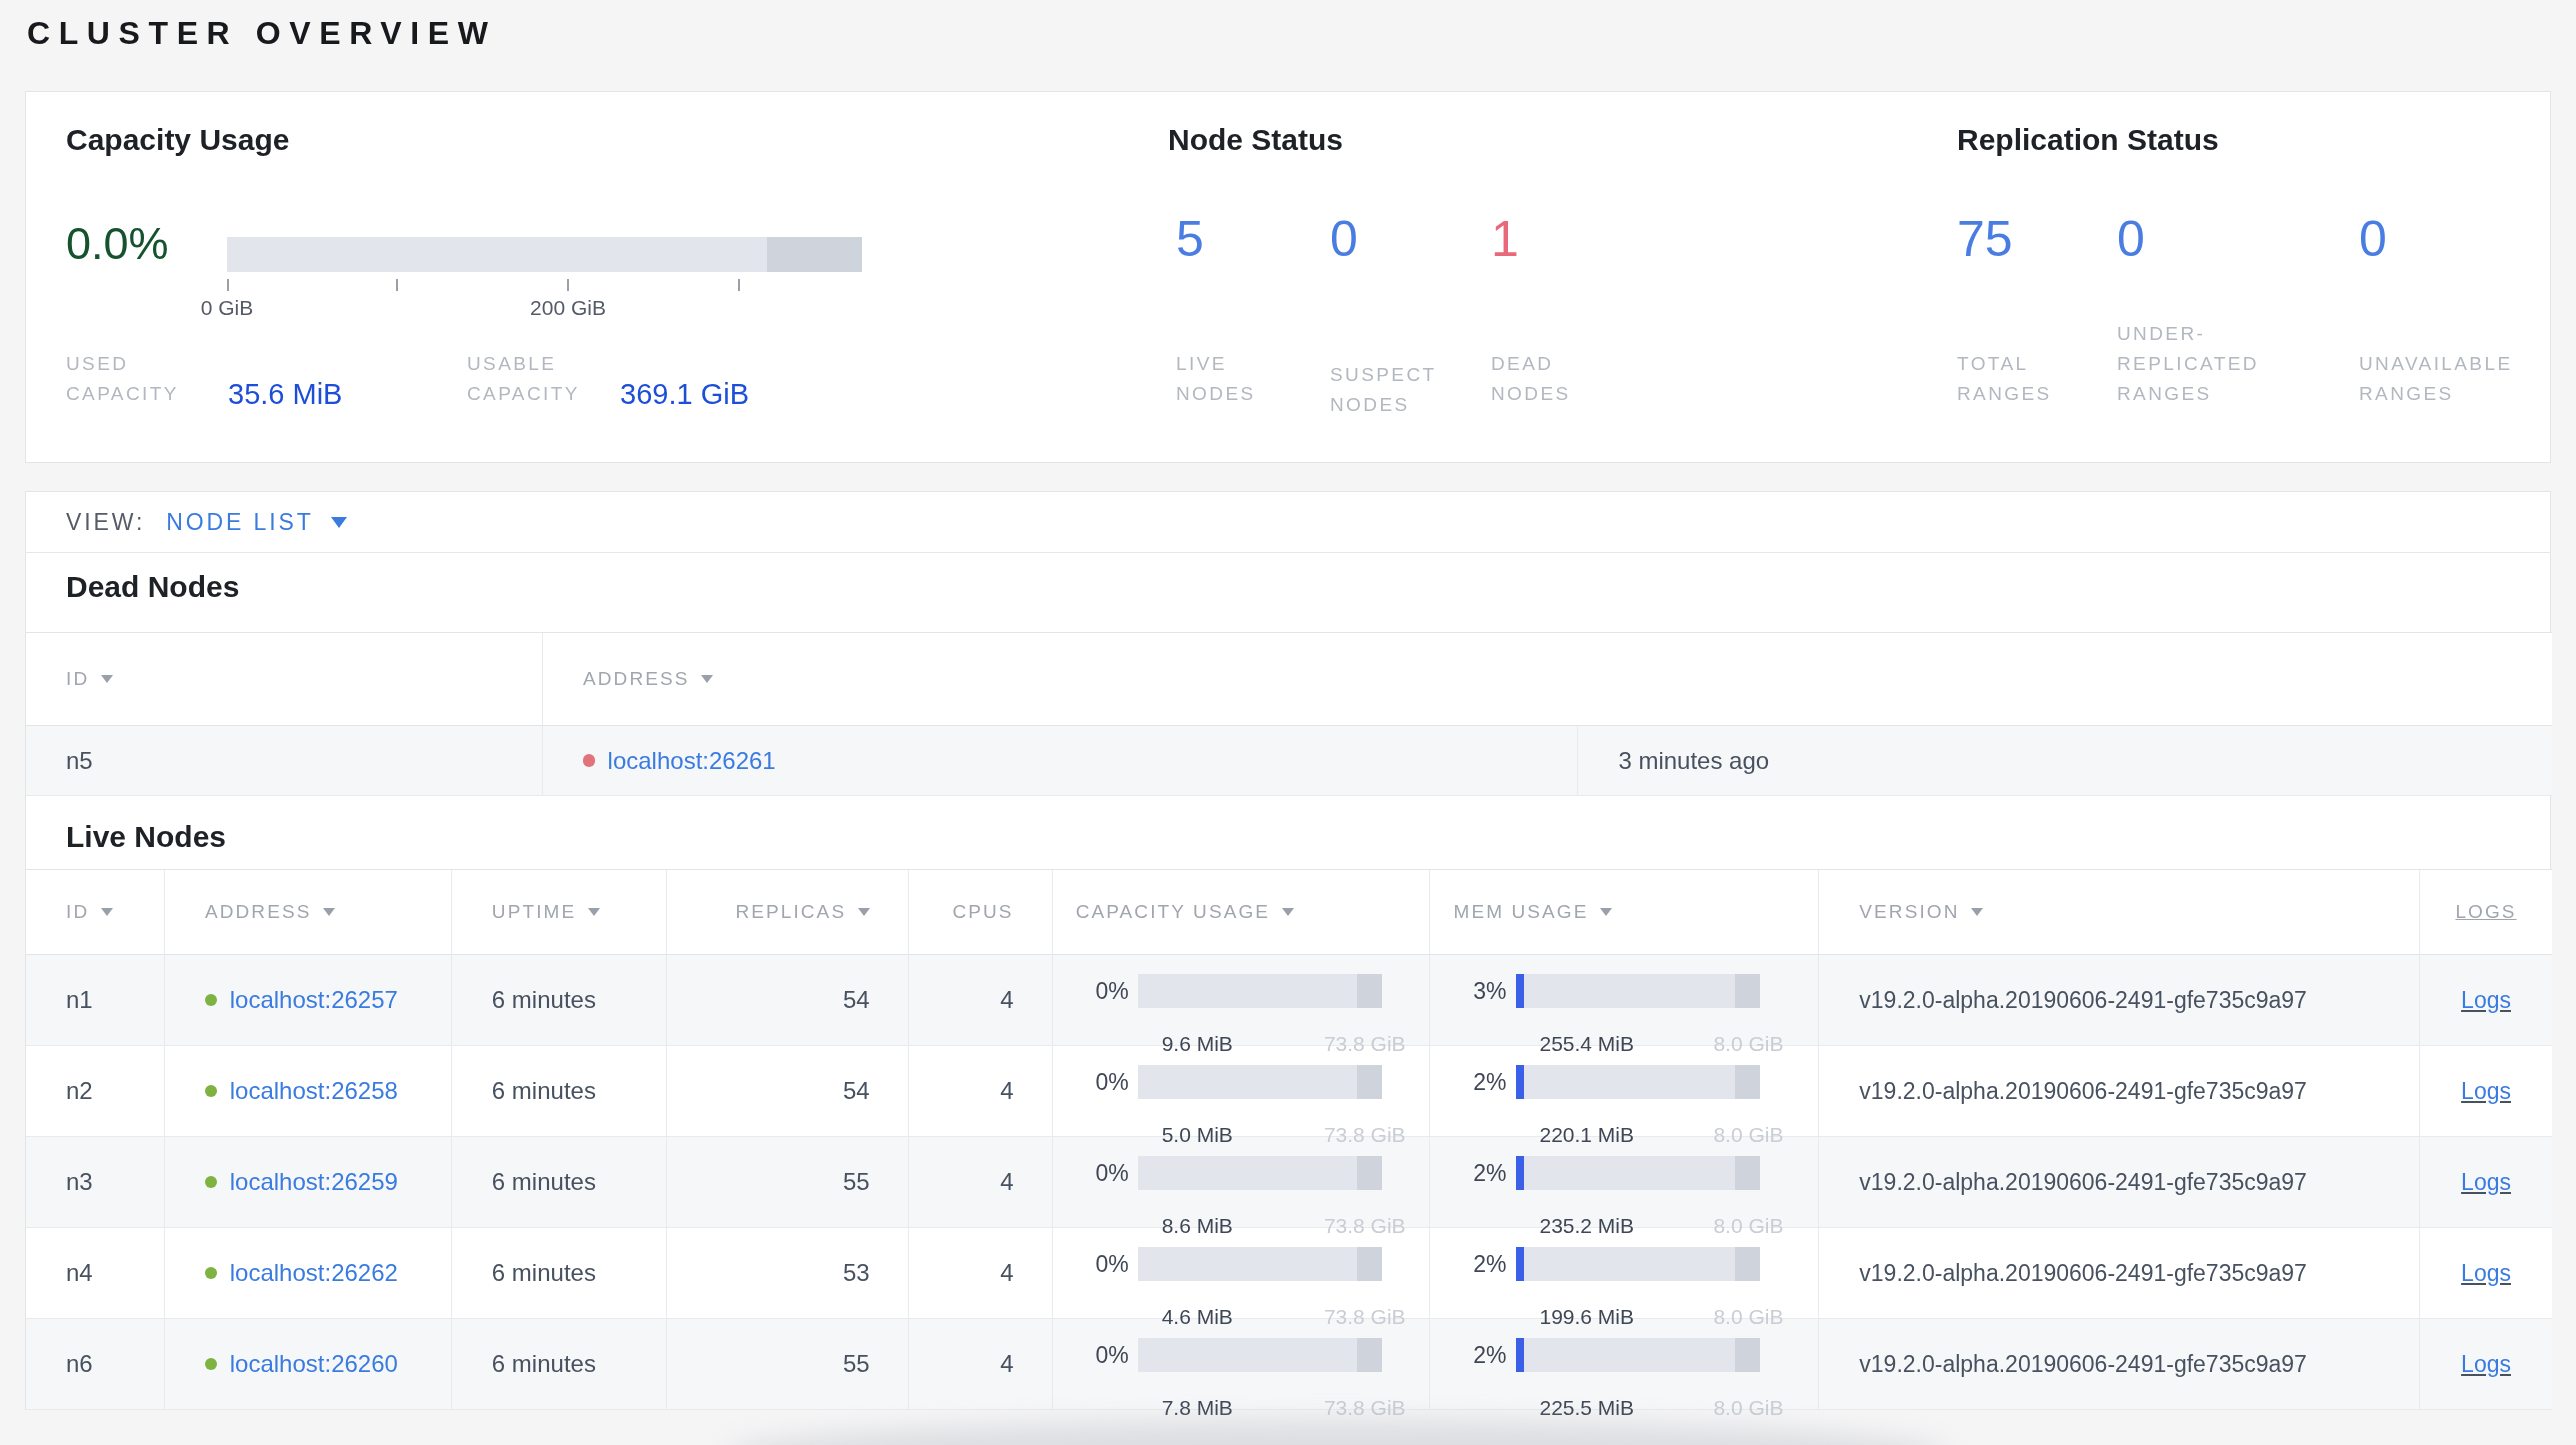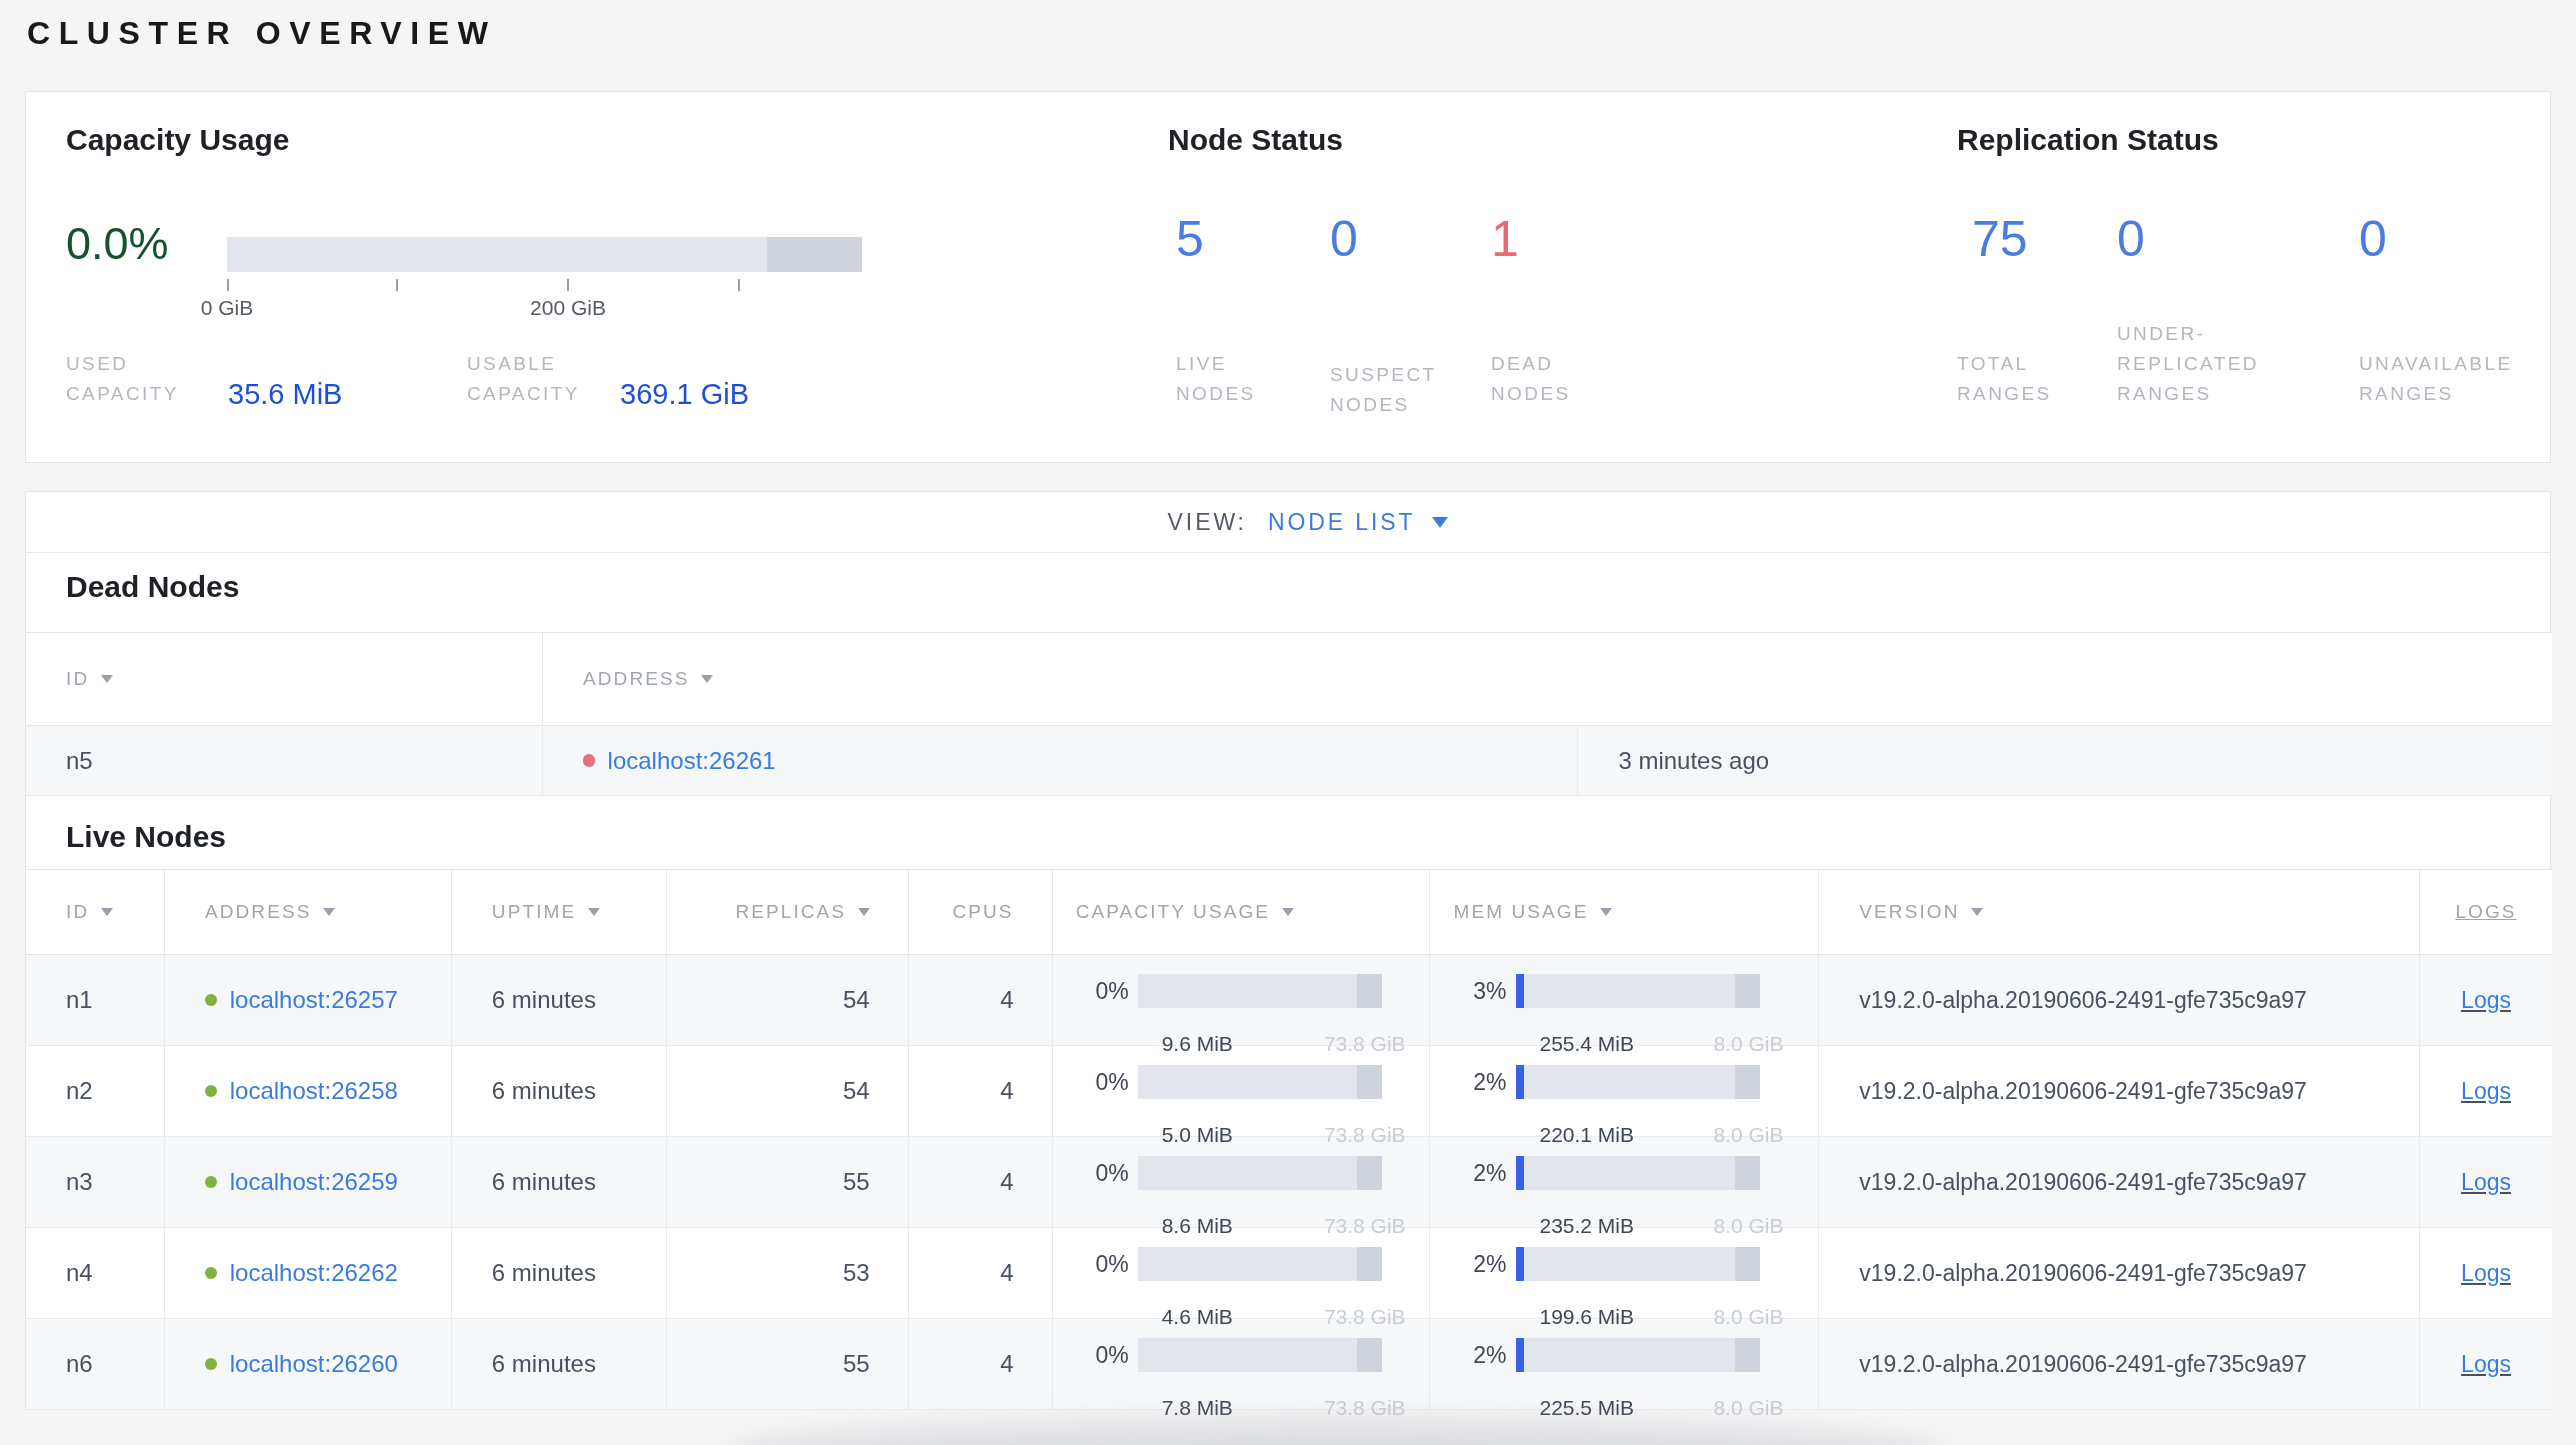--- a/index.html
+++ b/index.html
@@ -27,21 +27,21 @@
   .capbar-dark { position:absolute; right:0; top:0; height:100%; width:15%; background:#ced3dc; }
   .tick { position:absolute; top:187px; width:1.9px; height:12.4px; background:#9aa0a8; }
   .tick-label { position:absolute; top:204px; font-size:21px; color:#555b66; width:134px; text-align:center; }
 
   .small-label { position:absolute; font-size:19px; letter-spacing:2.4px; line-height:30px;
     color:#b3b7bf; }
   .stat-value { position:absolute; font-size:29px; color:#1d4ed8; }
 
   
   .view-bar { position:absolute; left:0; top:0; width:100%; height:61px;
-    border-bottom:1.9px solid #e6e7e9; display:flex; align-items:center; padding-left:40px;justify-content:center; }
+    border-bottom:1.9px solid #e6e7e9; display:flex; align-items:center; padding-left:40px; }
   .view-label { font-size:23px; letter-spacing:2.9px; color:#565b68; }
   .view-selected { font-size:23px; letter-spacing:2.9px; color:#3a7be0; margin-left:21px; }
   .dd-arrow { width:0; height:0; border-left:8.6px solid transparent; border-right:8.6px solid transparent;
     border-top:11.5px solid #3a7be0; margin-left:17px; }
 
   .section-heading { position:absolute; font-size:30px; font-weight:600; color:#1e2126; }
 
   
   .tbl { position:absolute; left:0; width:2526px; }
   .trow { display:flex; border-bottom:1.9px solid #e9eaec; background:#fff; }
@@ -118,21 +118,21 @@
 
   <div class="sec-title" style="left:1142px; top:31px;">Node Status</div>
   <div class="big" style="left:1150px; top:122px;">5</div>
   <div class="big" style="left:1304px; top:122px;">0</div>
   <div class="big red" style="left:1465px; top:122px;">1</div>
   <div class="small-label" style="left:1150px; bottom:53px; width:124px;">LIVE NODES</div>
   <div class="small-label" style="left:1304px; bottom:42px; width:138px;margin-top:20px;">SUSPECT NODES</div>
   <div class="small-label" style="left:1465px; bottom:53px; width:115px;">DEAD NODES</div>
 
   <div class="sec-title" style="left:1931px; top:31px;">Replication Status</div>
-  <div class="big" style="left:1931px; top:122px;margin-left:15px;">75</div>
+  <div class="big" style="left:1931px; top:122px;">75</div>
   <div class="big" style="left:2091px; top:122px;">0</div>
   <div class="big" style="left:2333px; top:122px;">0</div>
   <div class="small-label" style="left:1931px; bottom:53px; width:138px;">TOTAL RANGES</div>
   <div class="small-label" style="left:2091px; bottom:53px; width:167px;">UNDER-REPLICATED RANGES</div>
   <div class="small-label" style="left:2333px; bottom:53px; width:205px;">UNAVAILABLE RANGES</div>
 </div>
 
 <div class="card" id="main-card">
 
   <div class="view-bar">

